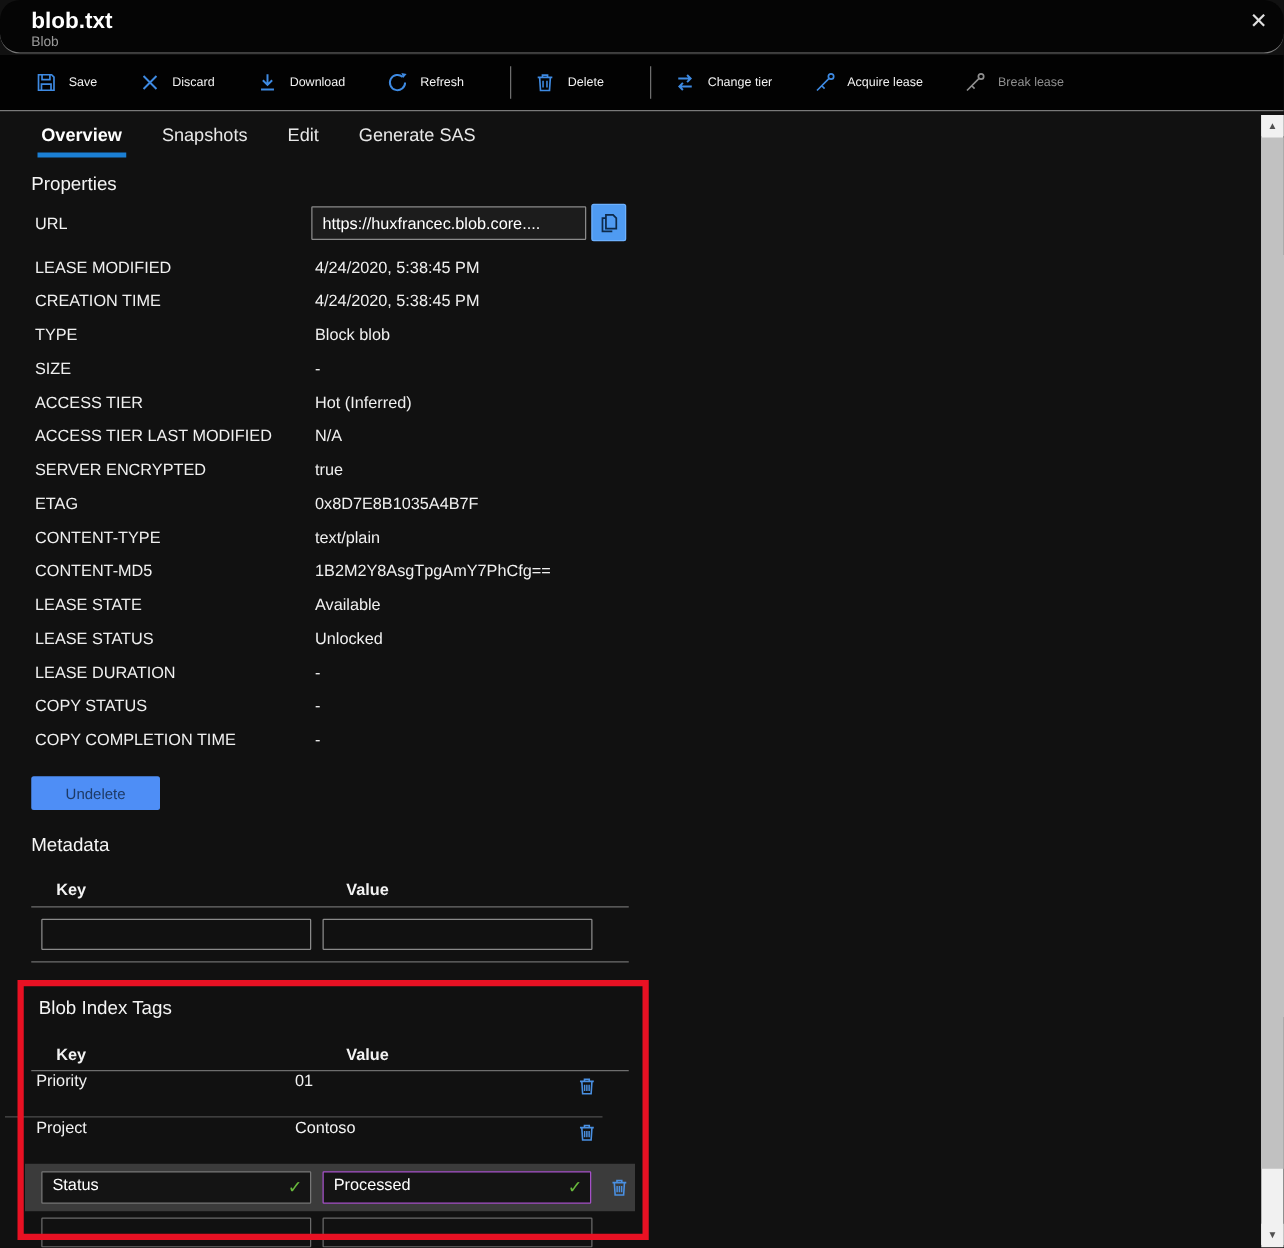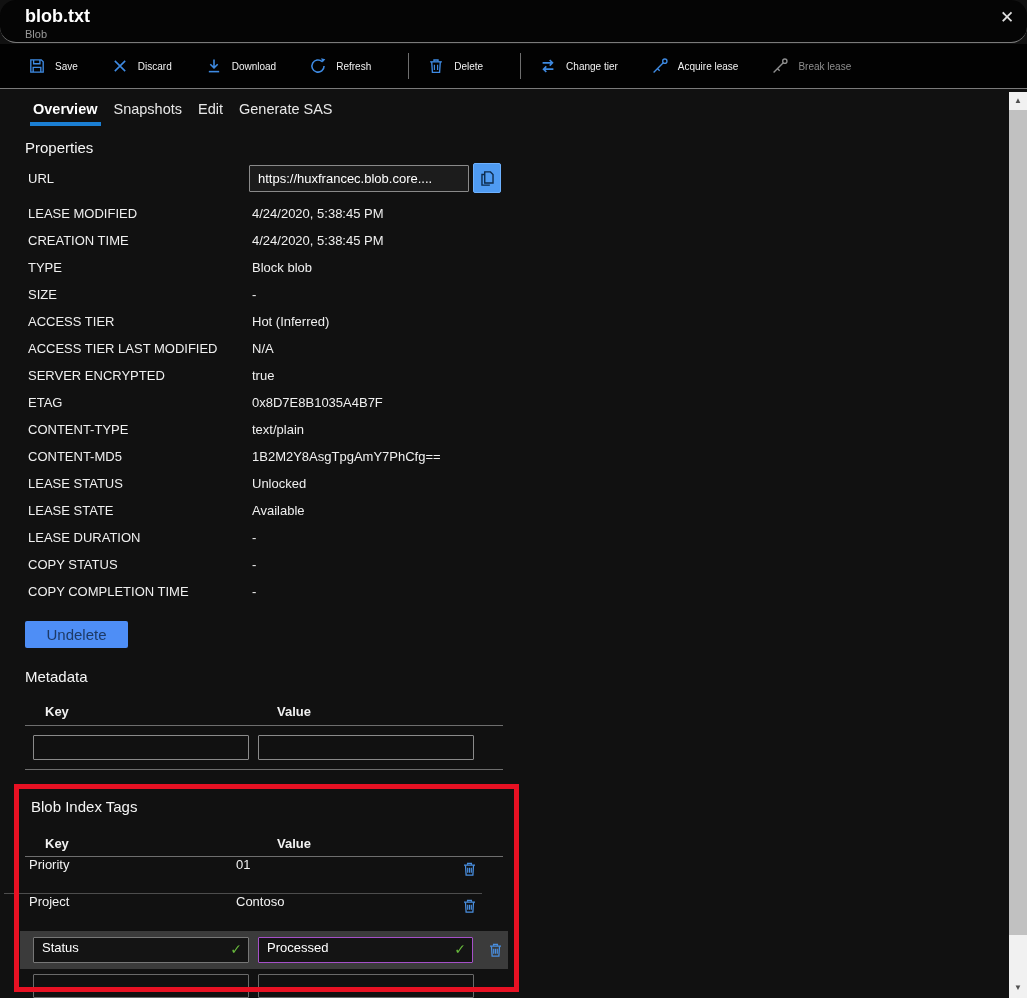--- a/index.html
+++ b/index.html
@@ -23,21 +23,21 @@
   .tb-item { display:flex; align-items:center; gap:9px; margin-right:33px; cursor:pointer; }
   .tb-icon { width:18px; height:18px; color:#3e8ae2; }
   .tb-label { font-size:10px; color:#f2f2f2; white-space:nowrap; }
   .tb-item.disabled .tb-icon { color:#8f8f8f; }
   .tb-item.disabled .tb-label { color:#8f8f8f; }
   .tb-sep { width:1px; height:26px; background:#6e6e6e; margin:0 18px 0 4px; }
 
   
   .main { position:absolute; top:90px; left:0; width:1008px; height:908px; background:#111111; }
 
-  .tabs { display:flex; gap:10px; padding:9px 0 0 30px; }
+  .tabs { display:flex; gap:26px; padding:9px 0 0 30px; }
   .tab { font-size:14.5px; color:#e8e8e8; padding:2px 3px 9px 3px; position:relative; cursor:pointer; }
   .tab.active { font-weight:bold; color:#ffffff; }
   .tab.active::after { content:""; position:absolute; left:0; right:0; bottom:0; height:4px; background:#1b7fd4; }
 
   .section-heading { font-size:15px; color:#f5f5f5; margin-left:25px; }
   .h-properties { margin-top:13px; }
 
   .url-row { display:flex; align-items:center; margin:7px 0 0 28px; height:30px; }
   .url-label { width:221px; font-size:13px; }
   .url-input { width:220px; height:27px; background:#1c1c1c; border:1px solid #8a8a8a;
@@ -48,21 +48,21 @@
               color:#0d2a4a; cursor:pointer; }
   .copy-btn svg { width:17px; height:17px; }
 
   .prop-list { margin:7px 0 0 28px; }
   .prop-row { display:flex; align-items:center; height:27px; }
   .prop-label { width:224px; font-size:13px; color:#f0f0f0; }
   .prop-value { font-size:13px; color:#f0f0f0; }
 
   .undelete-btn { display:block; margin:16px 0 0 25px; width:103px; height:27px;
                   background:#4e8ef6; border:none; border-radius:2px;
-                  color:#1d3a66; font-size:15px; cursor:pointer;
+                  color:#1d3a66; font-size:12px; cursor:pointer;
                   font-family:"Liberation Sans","DejaVu Sans",sans-serif; }
 
   .h-metadata { margin-top:20px; }
   .kv-head { display:flex; margin:19px 0 0 45px; }
   .kv-head .k { width:232px; font-size:13px; font-weight:bold; }
   .kv-head .v { font-size:13px; font-weight:bold; }
   .rule { height:1px; background:#6e6e6e; width:478px; margin-left:25px; border:none; }
   .mt6 { margin-top:6px; } .mt5 { margin-top:5px; }
 
   .kv-input-row { display:flex; align-items:center; margin:9px 0 9px 33px; }
@@ -279,26 +279,26 @@
         </div>
         <div class="prop-row">
           <div class="prop-label">CONTENT-TYPE</div>
           <div class="prop-value">text/plain</div>
         </div>
         <div class="prop-row">
           <div class="prop-label">CONTENT-MD5</div>
           <div class="prop-value">1B2M2Y8AsgTpgAmY7PhCfg==</div>
         </div>
         <div class="prop-row">
+          <div class="prop-label">LEASE STATE</div>
+          <div class="prop-value">Available</div>
+        </div>
+        <div class="prop-row">
           <div class="prop-label">LEASE STATUS</div>
           <div class="prop-value">Unlocked</div>
-        </div>
-        <div class="prop-row">
-          <div class="prop-label">LEASE STATE</div>
-          <div class="prop-value">Available</div>
         </div>
         <div class="prop-row">
           <div class="prop-label">LEASE DURATION</div>
           <div class="prop-value">-</div>
         </div>
         <div class="prop-row">
           <div class="prop-label">COPY STATUS</div>
           <div class="prop-value">-</div>
         </div>
         <div class="prop-row">

